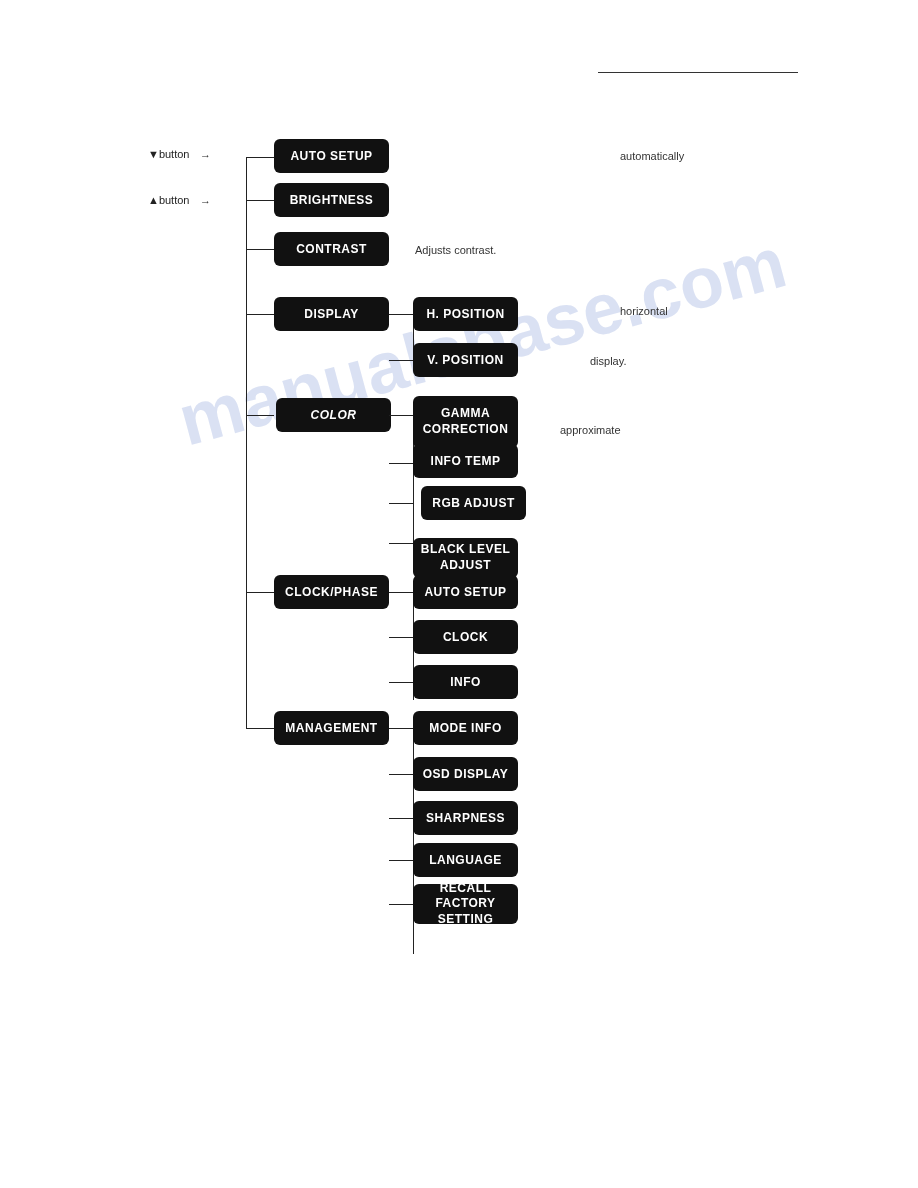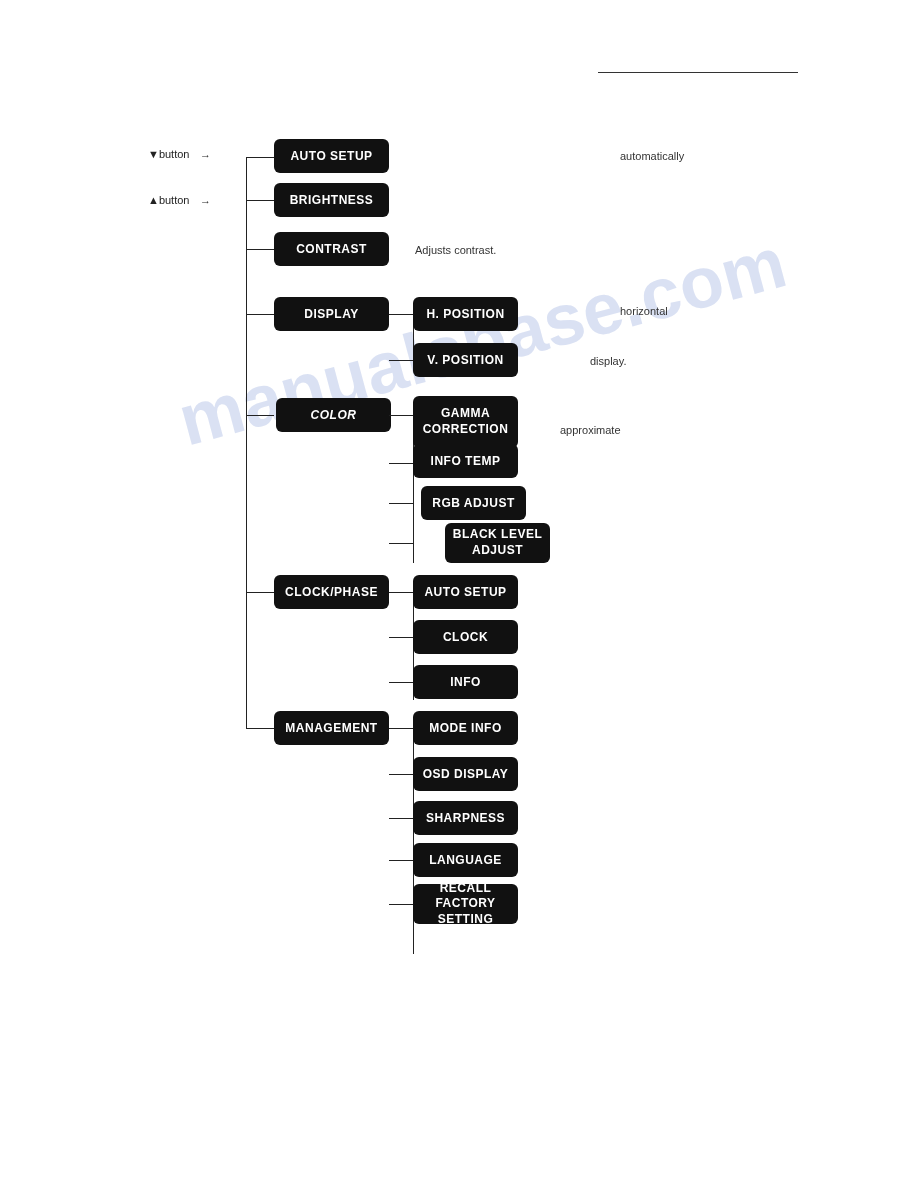--- a/index.html
+++ b/index.html
@@ -184,21 +184,21 @@
   </div>
 
   <div class="row-item" style="top:444px; left:413px;">
     <div class="menu-btn btn-sub">INFO TEMP</div>
   </div>
 
   <div class="row-item" style="top:486px; left:413px;padding-left:8px;">
     <div class="menu-btn btn-sub">RGB ADJUST</div>
   </div>
 
-  <div class="row-item" style="top:523px; left:413px;margin-left:32px;">
+  <div class="row-item" style="top:538px; left:413px;">
     <div class="menu-btn btn-wide" style="height:40px; white-space:pre-line;">BLACK LEVEL<br>ADJUST</div>
   </div>
 
   <div class="hline" style="top:592px; left:246px; width:28px;"></div>
   <div class="row-item" style="top:575px; left:274px;">
     <div class="menu-btn btn-main">CLOCK/PHASE</div>
   </div>
 
   <div class="vline" style="top:592px; left:413px; height:108px;"></div>
 

